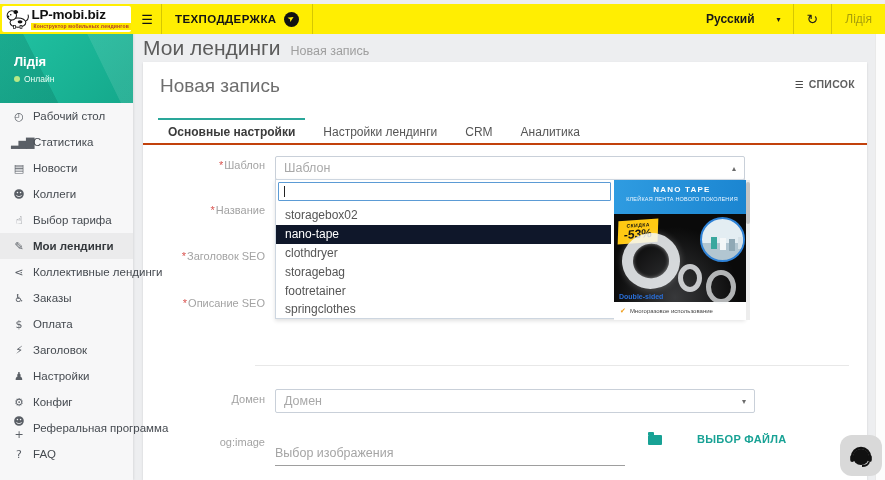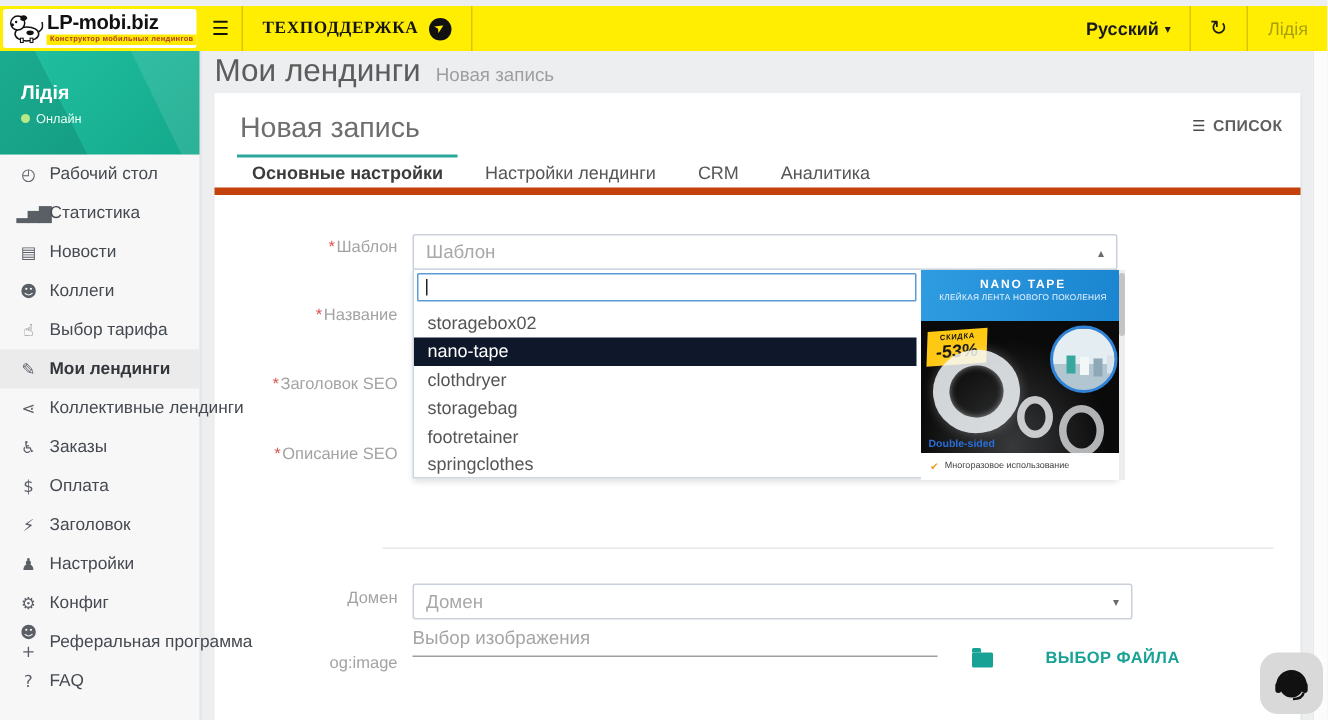--- a/index.html
+++ b/index.html
@@ -10,25 +10,25 @@
   
   #topbar { position:absolute; top:4px; left:0; width:885px; height:30px; background:#ffee02; display:flex; align-items:stretch; z-index:50; }
   .logo-box { width:133px; height:30px; background:#ffee02; position:relative; flex:0 0 auto; }
   .logo-inner { position:absolute; left:2px; top:2px; width:129px; height:26px; background:#ffffff; border-radius:2px; display:flex; align-items:center; padding-left:3px; }
   .logo-text { display:flex; flex-direction:column; line-height:1; margin-left:2px; }
   .logo-title { font-size:13.5px; font-weight:bold; color:#111; letter-spacing:-0.2px; }
   .logo-sub { font-size:5px; color:#b03a2e; background:#ffe900; padding:1px 2px; margin-top:1px; font-weight:bold; letter-spacing:.2px; white-space:nowrap; }
   .tb-div { width:1px; background:rgba(0,0,0,0.16); }
   .hamburger { width:28px; display:flex; align-items:center; justify-content:center; font-size:13px; color:#111; cursor:pointer; }
   .support { display:flex; align-items:center; padding:0 13px; gap:7px; cursor:pointer; }
-  .support-label { font-size:11.5px; font-weight:bold; color:#141414; letter-spacing:.4px;font-family:Liberation Serif, serif; }
+  .support-label { font-size:11.5px; font-weight:bold; color:#141414; letter-spacing:.4px; }
   .tg-circle { width:15px; height:15px; border-radius:50%; background:#111; display:flex; align-items:center; justify-content:center; }
   .tg-circle .ico { color:#ffee02; font-size:8px; transform:rotate(-32deg); line-height:1; }
   .tb-spacer { flex:1; }
-  .lang { display:flex; align-items:center; gap:4px; padding:0 12px; cursor:pointer; }
+  .lang { display:flex; align-items:center; gap:22px; padding:0 12px; cursor:pointer; }
   .lang-label { font-size:12px; font-weight:bold; color:#1a1a1a; }
   .lang-caret { font-size:8px; color:#1a1a1a; }
   .tb-refresh { display:flex; align-items:center; padding:0 13px; font-size:14px; color:#1a1a1a; cursor:pointer; }
   .tb-user { display:flex; align-items:center; padding:0 13px; font-size:12px; color:rgba(80,80,20,0.5); cursor:pointer; }
 
   
   #sidebar { position:absolute; top:30px; left:0; width:133px; height:450px; background:#f7f7f8; box-shadow:1px 0 2px rgba(0,0,0,0.08); z-index:40; }
   .profile { height:73px; padding:24px 0 0 14px; position:relative; overflow:hidden;
     background:
       linear-gradient(63deg, rgba(0,70,58,0.18) 0%, rgba(0,70,58,0.18) 34%, rgba(0,0,0,0) 34.5%),
@@ -53,21 +53,21 @@
   .page-head { position:absolute; left:10px; top:6px; display:flex; align-items:baseline; gap:10px; }
   .page-title { font-size:21px; color:#5c5c5c; font-weight:400; }
   .page-crumb { font-size:12.5px; color:#9e9e9e; }
 
   #card { position:absolute; left:10px; top:32px; width:724px; height:418px; background:#fff; box-shadow:0 1px 2px rgba(0,0,0,0.12); }
   .card-title { position:absolute; left:17px; top:13px; font-size:19px; color:#6e6e6e; font-weight:400; }
   .list-btn { position:absolute; right:12px; top:16px; display:flex; align-items:center; gap:5px; cursor:pointer; }
   .list-btn .ico { font-size:10px; color:#4a4a4a; }
   .list-btn .lbl { font-size:10.5px; font-weight:bold; color:#5f5f5f; letter-spacing:.3px; }
 
-  .tabs { position:absolute; left:0; top:41px; width:100%; height:27px; border-bottom:5px solid #c2410c; display:flex; padding-left:15px; }
+  .tabs { position:absolute; left:0; top:56px; width:100%; height:27px; border-bottom:2px solid #c2410c; display:flex; padding-left:15px; }
   .tab { padding:0 10px; display:flex; align-items:center; font-size:12px; color:#555; border-top:2px solid transparent; cursor:pointer; }
   .tab.active { font-weight:bold; color:#3b3b3b; border-top:2px solid #2aa79a; }
   .tab + .tab { margin-left:8px; }
 
   
   .flabel { position:absolute; left:0; width:122px; text-align:right; font-size:11px; color:#a3a3a3; }
   .req { color:#d9534f; margin-right:1px; }
   .sel { position:absolute; left:132px; background:#fff; border:1px solid #c9d0d9; border-radius:2px; height:24px; display:flex; align-items:center; padding:0 8px; cursor:pointer; }
   .sel .ph { font-size:12.5px; color:#a9a9a9; flex:1; }
   .sel .caret { font-size:8px; color:#6b6b6b; }
@@ -95,21 +95,21 @@
   .pv-ring-s2 { position:absolute; left:92px; top:56px; width:30px; height:34px; border-radius:50%; border:5px solid rgba(246,249,251,0.7); }
   .pv-caption { position:absolute; left:5px; bottom:2px; color:#2a6fd8; font-size:7px; font-weight:bold; }
   .pv-foot { height:18px; background:#fff; display:flex; align-items:center; gap:4px; padding-left:6px; }
   .pv-check { color:#f0a020; font-size:7px; }
   .pv-foot-text { font-size:6px; color:#444; }
   .pv-scroll { position:absolute; right:0; top:0; width:4px; height:140px; background:#ededed; }
   .pv-thumb { position:absolute; right:0; top:2px; width:4px; height:42px; background:#c4c4c4; border-radius:2px; }
 
   .divider { position:absolute; left:112px; top:303px; width:594px; height:1px; background:#e8e8e8; }
 
-  .og-input { position:absolute; left:132px; top:350px; width:350px; height:26px; border:none; border-bottom:1px solid #9e9e9e; font-size:12.5px; color:#0369a1; outline:none; background:transparent; }
+  .og-input { position:absolute; left:132px; top:378px; width:350px; height:26px; border:none; border-bottom:1px solid #9e9e9e; font-size:12.5px; color:#0369a1; outline:none; background:transparent; }
   .og-input::placeholder { color:#a5a5a5; }
   .file-btn { position:absolute; left:505px; top:371px; display:flex; align-items:center; gap:6px; cursor:pointer; }
   .folder { position:relative; width:14px; height:10px; background:#18a295; border-radius:1px; margin-top:2px; }
   .folder::before { content:""; position:absolute; left:0; top:-3px; width:6px; height:3px; background:#18a295; border-radius:1px 1px 0 0; }
   .file-btn .lbl { font-size:11px; font-weight:bold; color:#18a295; letter-spacing:.3px;padding-left:29px; }
 
   
   #chat-widget { position:absolute; right:3px; bottom:4px; width:42px; height:41px; background:#d9d9d9; border-radius:12px; display:flex; align-items:center; justify-content:center; z-index:60; cursor:pointer; }
 </style>
 </head>

